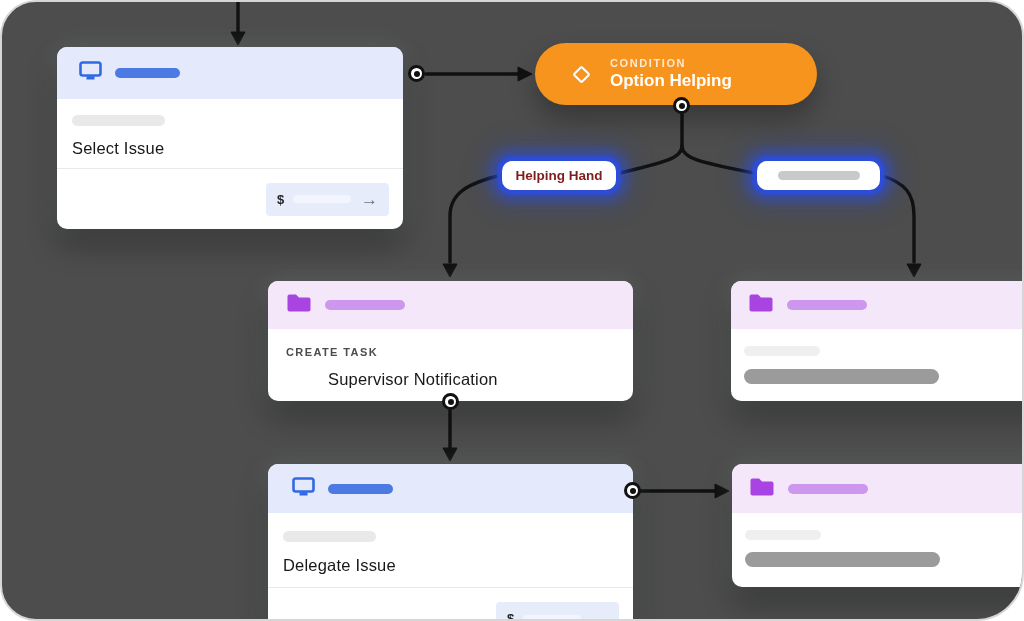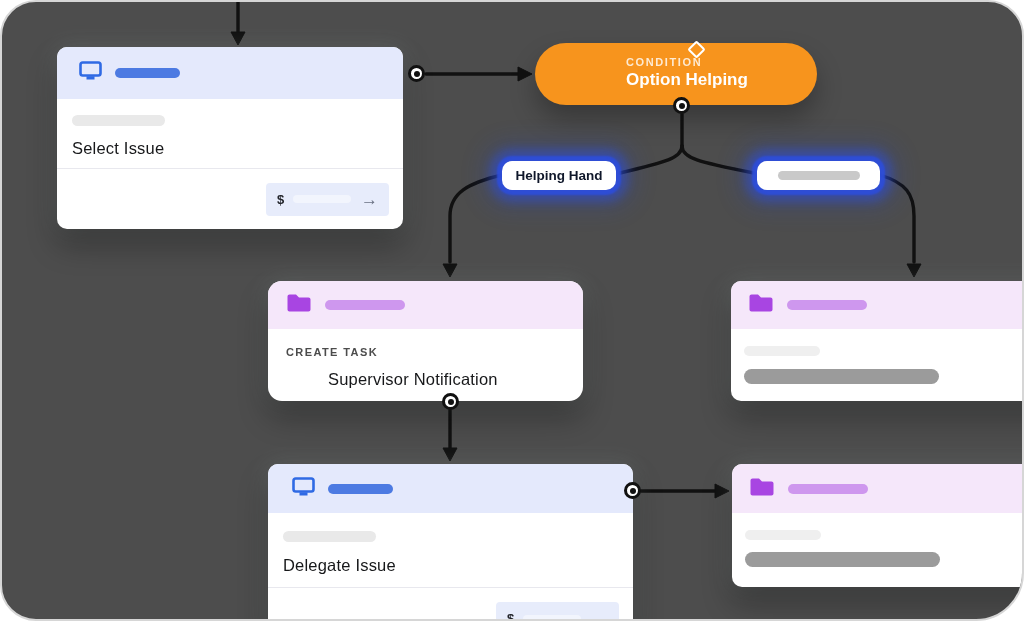--- a/index.html
+++ b/index.html
@@ -29,30 +29,30 @@
   .body-pad { padding:16px 16px 0 15px; }
   .footer { position:absolute; left:0; right:0; border-top:1px solid #e8e8ee;
             display:flex; justify-content:flex-end; align-items:center; }
   .amount-input { width:123px; height:33px; background:#e7ecfb; border-radius:4px;
                   display:flex; align-items:center; padding:0 11px; gap:9px; margin-right:14px; }
   .currency { font-size:13px; font-weight:700; color:#22242a; }
   .arrow-glyph { margin-left:auto; font-size:17px; color:#697082; line-height:1; }
 
   .condition { position:absolute; left:533px; top:41px; width:282px; height:62px;
                background:#f7941d; border-radius:31px; z-index:2;
-               display:flex; align-items:center; box-shadow:0 14px 26px rgba(0,0,0,0.28);flex-direction:column; }
+               display:flex; align-items:center; box-shadow:0 14px 26px rgba(0,0,0,0.28); }
   .diamond { width:13px; height:13px; border:2.5px solid #ffffff; border-radius:2px;
              transform:rotate(45deg); margin-left:40px; flex:none; }
   .cond-text { margin-left:22px; }
   .cond-kicker { font-size:11px; font-weight:700; letter-spacing:1.6px; color:rgba(255,255,255,0.8); }
   .cond-title { font-size:17px; font-weight:600; color:#ffffff; margin-top:2px; }
 
   .pill { position:absolute; height:29px; background:#ffffff; border-radius:10px; z-index:3;
           display:flex; align-items:center; justify-content:center;
-          font-size:13.5px; font-weight:700; color:#0f172a;
+          font-size:13.5px; font-weight:700; color:#7f1d1d;
           box-shadow:0 0 2px 5px rgba(45,77,216,0.95),
                      0 0 10px 12px rgba(45,77,216,0.50),
                      0 0 22px 20px rgba(45,77,216,0.18); }
 
   .port { position:absolute; width:17px; height:17px; border-radius:50%;
           background:#ffffff; border:3.5px solid #111111; z-index:5;
           display:flex; align-items:center; justify-content:center; }
   .port-core { width:6px; height:6px; border-radius:50%; background:#111111; }
 </style>
 </head>
@@ -113,21 +113,21 @@
     </div>
   </div>
 
   <div class="pill" style="left:500px; top:159px; width:114px;">
     <span>Helping Hand</span>
   </div>
   <div class="pill" style="left:755px; top:159px; width:123px;">
     <span class="bar bar-pill"></span>
   </div>
 
-  <div class="card" style="left:266px; top:279px; width:315px; height:120px;border-radius:14px;">
+  <div class="card" style="left:266px; top:279px; width:365px; height:120px;">
     <div class="card-header hdr-pink" style="height:48px; padding-left:18px;">
       <span>
         <svg width="26" height="20" viewBox="0 0 26 20">
           <path d="M1.5 3.5 C1.5 2.4 2.4 1.5 3.5 1.5 H10 L13 4.5 H22.5 C23.6 4.5 24.5 5.4 24.5 6.5 V16.5 C24.5 17.6 23.6 18.5 22.5 18.5 H3.5 C2.4 18.5 1.5 17.6 1.5 16.5 Z" fill="#a845e2"></path>
         </svg>
       </span>
       <span class="bar bar-purple"></span>
     </div>
     <div style="padding:17px 16px 0 18px;">
       <div class="kicker">CREATE TASK</div>

